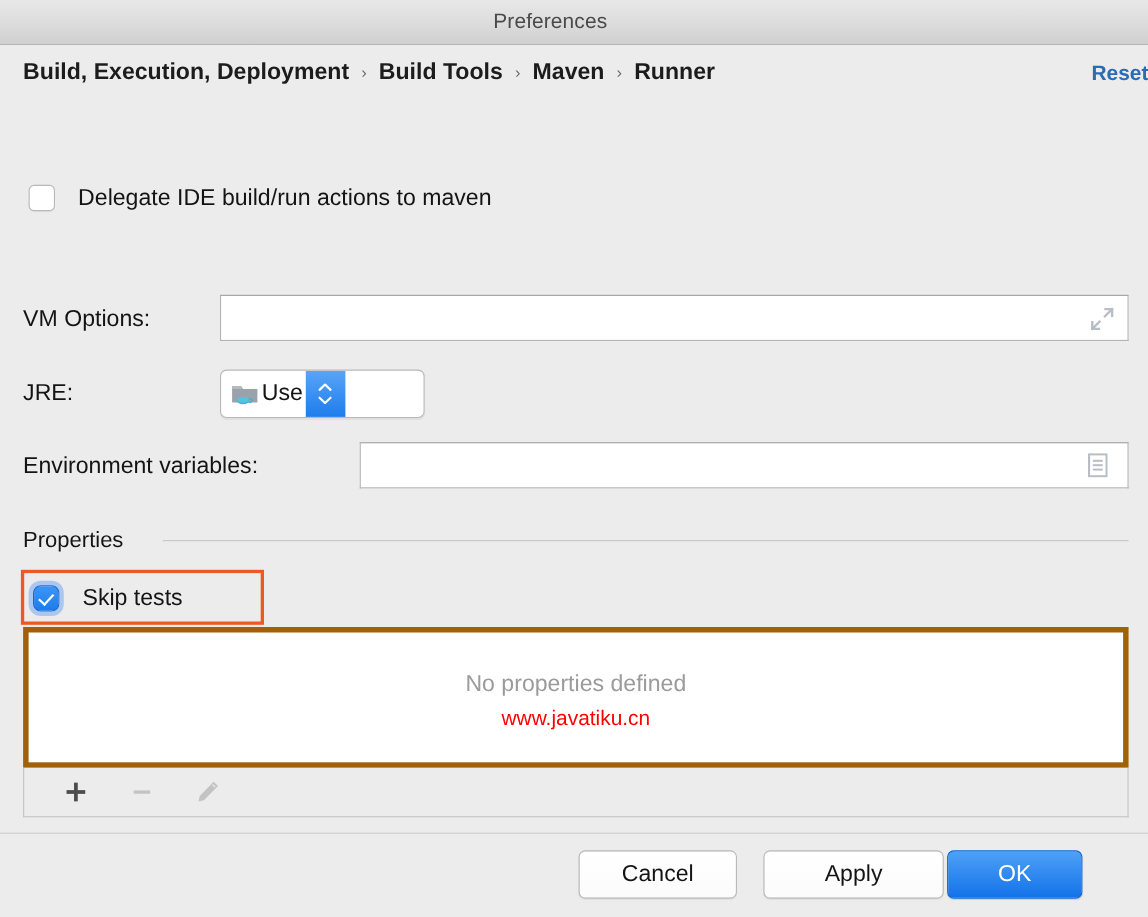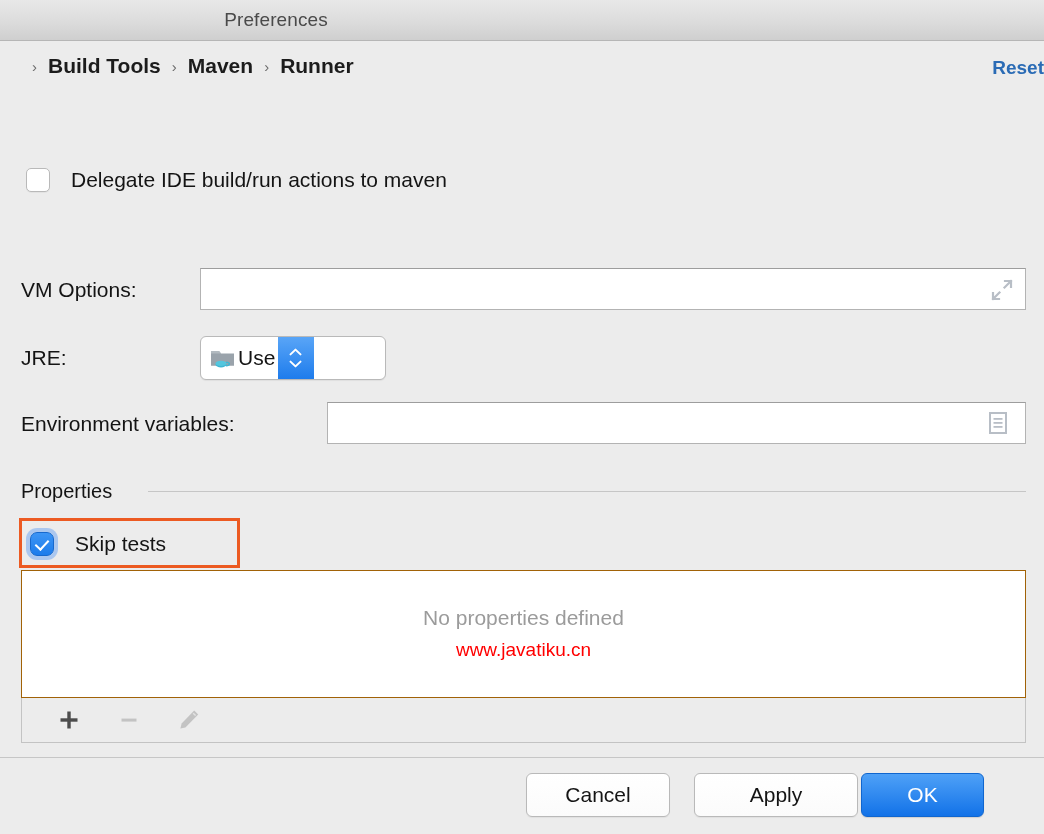--- a/index.html
+++ b/index.html
@@ -20,21 +20,21 @@
   .titlebar {
     position: relative;
     height: 41px;
     background: linear-gradient(to bottom, #e8e8e8 0%, #dcdcdc 55%, #cfcfcf 100%);
     border-bottom: 1px solid #b6b6b6;
     box-sizing: border-box;
   }
   .titlebar-title {
     position: absolute;
     left: 0; right: 0; top: 9px;
-    text-align: center;
+    text-align: right;
     font-size: 19px;
     color: #4a4a4a;
     letter-spacing: 0.1px;
     padding-right: 492px;
   }
 
   
   .header {
     position: relative;
     height: 57px;
@@ -211,21 +211,21 @@
     position: absolute;
     border: 3px solid #ec5a22;
     box-sizing: border-box;
     pointer-events: none;
   }
 
   
   .prop-list {
     position: absolute;
     background: #ffffff;
-    border: 1px solid #a16207;
+    border: 5px solid #a16207;
     box-sizing: border-box;
   }
   .prop-empty {
     position: absolute;
     left: 0; right: 0;
     text-align: center;
     font-size: 21px;
     color: #9b9b9b;
   }
   .watermark {
@@ -294,20 +294,21 @@
 </style>
 </head>
 <body>
 
 <div class="titlebar">
   <div class="titlebar-title">Preferences</div>
 </div>
 
 <div class="header">
   <div class="breadcrumb">
+    <span class="crumb">Build, Execution, Deployment</span>
     <span class="crumb-sep">›</span>
     <span class="crumb">Build Tools</span>
     <span class="crumb-sep">›</span>
     <span class="crumb">Maven</span>
     <span class="crumb-sep">›</span>
     <span class="crumb">Runner</span>
   </div>
   <div class="reset-link">Reset</div>
 </div>
 

